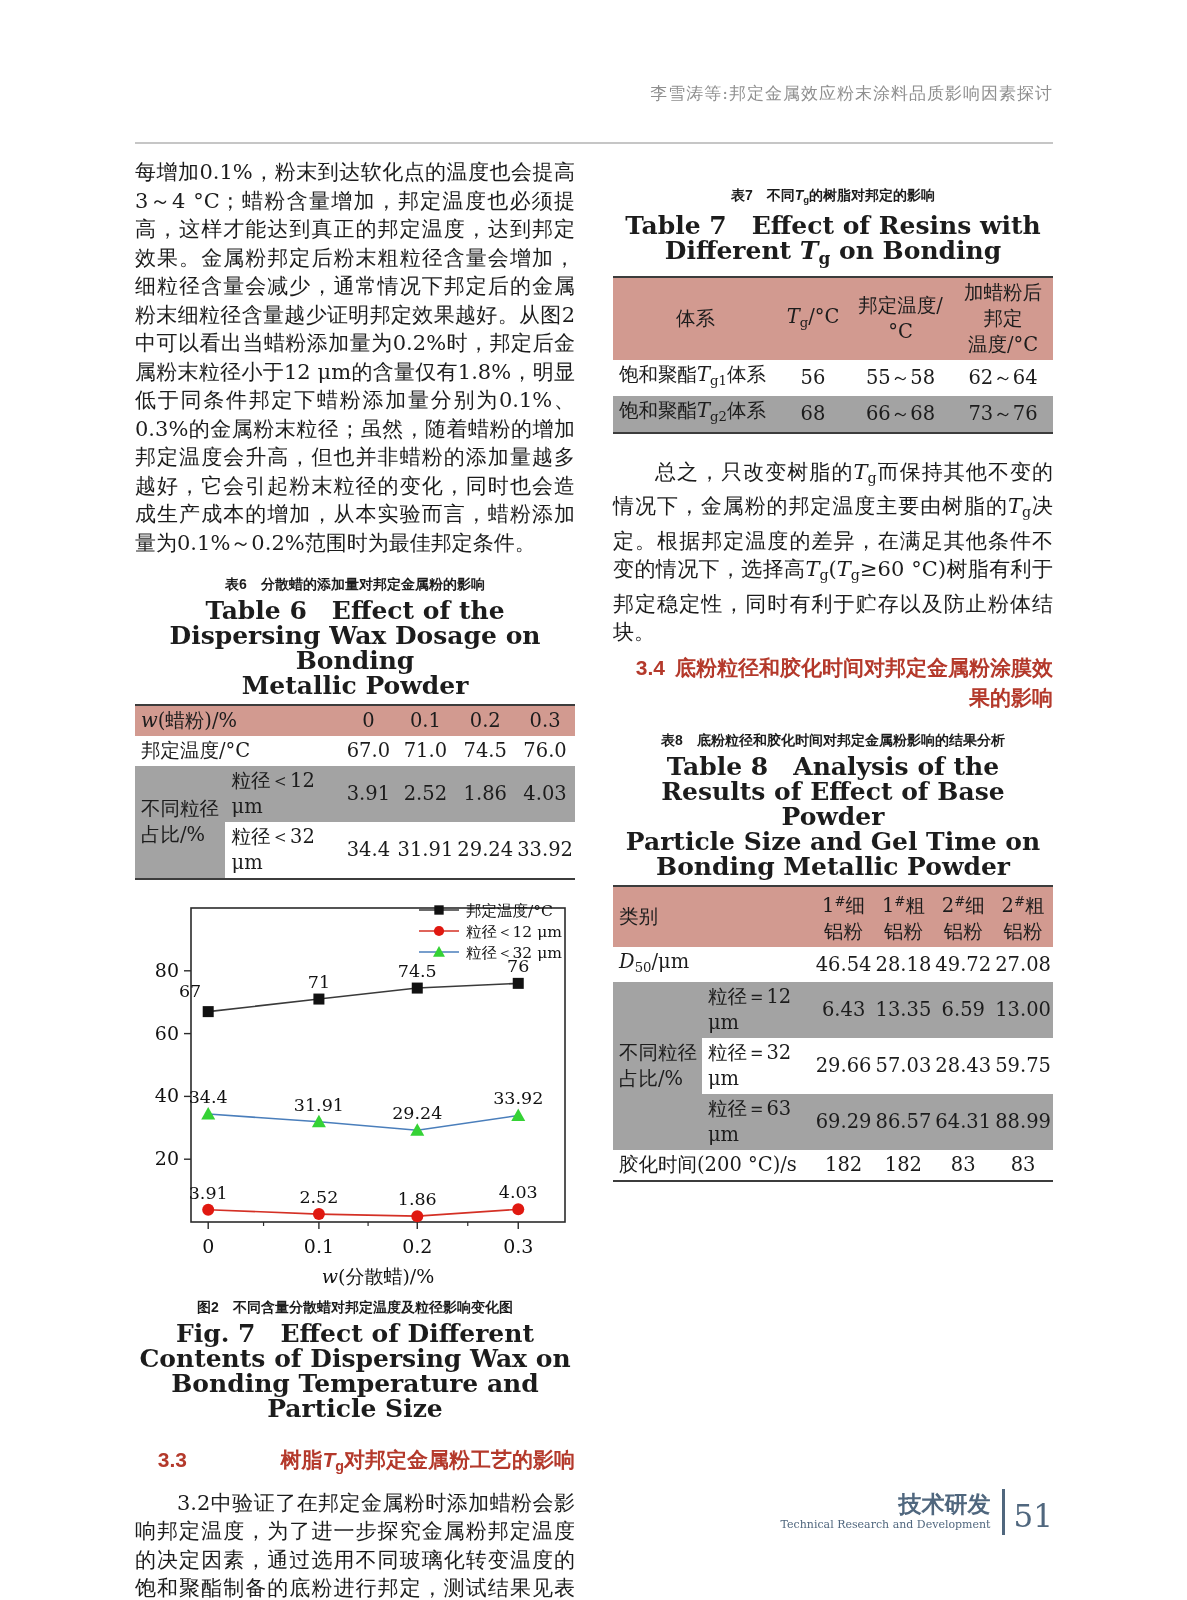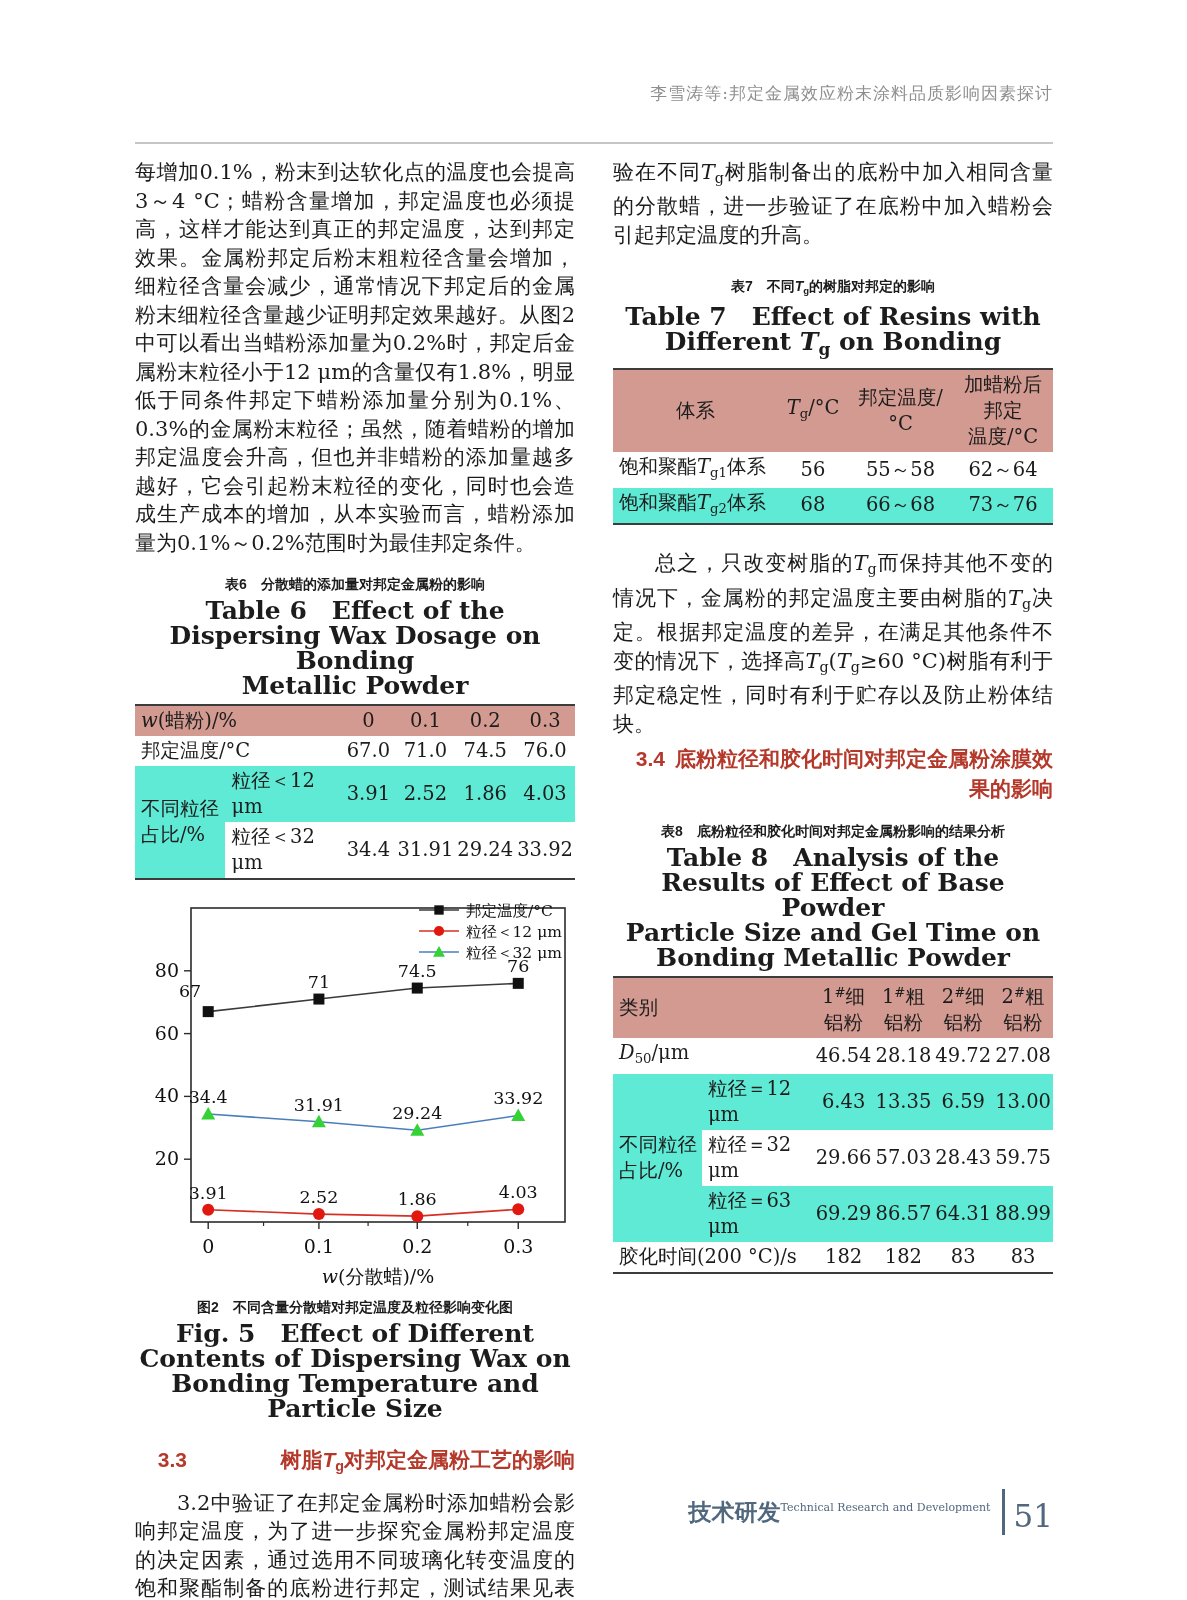--- a/index.html
+++ b/index.html
@@ -12,33 +12,33 @@
   .col p{margin:0;}
   .ind{text-indent:2em;}
   .caption{text-align:center;margin-top:14px;}
   .caption .cn{font-family:"Liberation Sans","DejaVu Sans",sans-serif;font-weight:bold;font-size:14px;line-height:27px;}
   .caption .en{font-weight:bold;font-size:25px;line-height:25px;font-family:"DejaVu Serif",serif;}
   table{width:100%;border-collapse:collapse;border-top:2px solid #3c3c3c;border-bottom:2px solid #3c3c3c;
         font-size:19.5px;margin-top:6px;}
   td{padding:2px 2px;text-align:center;line-height:26px;vertical-align:middle;}
   td.lab{text-align:left;padding-left:6px;}
   .pd{background:#d29a90;}
-  .pl{background:#5eead4;}
+  .pl{background:#a3a3a3;}
   .sec{display:flex;color:#b4392b;font-family:"Liberation Sans","DejaVu Sans",sans-serif;
        font-weight:bold;font-size:21px;line-height:30px;margin:24px 0 8px 0;text-align:right;}
   .sec-num{flex:none;width:52px;}
   .sec-text{flex:1;}
   .fig{margin:14px 0 0 0;}
   .fig svg{display:block;}
   .figcap{margin-top:2px;}
   .sg-i{font-style:italic;}
   .sg-sub{font-size:0.68em;vertical-align:-0.28em;}
   .sg-sup{font-size:0.68em;vertical-align:0.45em;}
   .footer{position:absolute;right:134px;top:1489px;display:flex;align-items:center;color:#50677e;}
-  .footer-txt{display:flex;flex-direction:row;align-items:flex-start;}
+  .footer-txt{display:flex;flex-direction:column;align-items:flex-end;}
   .footer-cn{font-family:"Liberation Sans","DejaVu Sans",sans-serif;font-weight:bold;font-size:23px;line-height:25px;}
   .footer-en{font-size:11px;line-height:15px;}
   .footer-bar{width:3px;height:46px;background:#50677e;margin:0 9px 0 11px;}
   .footer-num{font-size:31px;line-height:31px;margin-top:8px;}
   .t6 .c1{width:95px;} .t6 .c2{width:125px;} .t6 .cv{width:55px;}
   .t7 .c1{width:165px;} .t7 .c2{width:70px;} .t7 .c3{width:105px;} .t7 .c4{width:100px;}
   .t8 .c1{width:90px;} .t8 .c2{width:114px;} .t8 .cv{width:59px;}
 </style>
 </head>
 <body>
@@ -158,34 +158,33 @@
             <circle cx="304" cy="37" r="5.1" fill="#e01810"></circle>
             <text x="331" y="43" font-size="15.5" fill="#111">粒径＜12 μm</text>
             <line x1="284" y1="58" x2="324" y2="58" stroke="#4a7ebb" stroke-width="1.6"></line>
             <path d="M 304 52.05 L 309.95 62.675 L 298.05 62.675 Z" fill="#35d235"></path>
             <text x="331" y="64" font-size="15.5" fill="#111">粒径＜32 μm</text>
           </svg>
       </div>
 
       <div class="caption figcap">
         <div class="cn">图2　不同含量分散蜡对邦定温度及粒径影响变化图</div>
-        <div class="en">Fig. 5　Effect of Different Contents of Dispersing Wax on</div>
+        <div class="en">Fig. 7　Effect of Different Contents of Dispersing Wax on</div>
         <div class="en">Bonding Temperature and Particle Size</div>
       </div>
 
       <div class="sec">
         <span class="sec-num">3.3</span>
         <span class="sec-text"><span>树脂</span><span class="sg-i">T</span><span class="sg-sub">g</span><span>对邦定金属粉工艺的影响</span></span>
       </div>
 
       <p class="ind"><span>3.2中验证了在邦定金属粉时添加蜡粉会影响邦定温度，为了进一步探究金属粉邦定温度的决定因素，通过选用不同玻璃化转变温度的饱和聚酯制备的底粉进行邦定，测试结果见表7。结果表明，当树脂1的</span><span class="sg-i">T</span><span class="sg-sub">g1</span><span>在56 °C时，邦定温度在55～58 °C附近；当树脂2的</span><span class="sg-i">T</span><span class="sg-sub">g2</span><span>在68 °C时，邦定温度在66～68 °C附近。同时，本实</span></p>
     </div>
 
     <div class="col">
-      <p><span>验在不同</span><span class="sg-i">T</span><span class="sg-sub">g</span><span>树脂制备出的底粉中加入相同含量的分散蜡，进一步验证了在底粉中加入蜡粉会引起邦定温度的升高。</span></p>
 
       <div class="caption" style="margin-top:24px;">
         <div class="cn"><span>表7　不同</span><span class="sg-i">T</span><span class="sg-sub">g</span><span>的树脂对邦定的影响</span></div>
         <div class="en"><span>Table 7　Effect of Resins with Different </span><span class="sg-i">T</span><span class="sg-sub">g</span><span> on Bonding</span></div>
       </div>
 
       <table class="t7">
         <colgroup>
             <col class="c1">
             <col class="c2">

